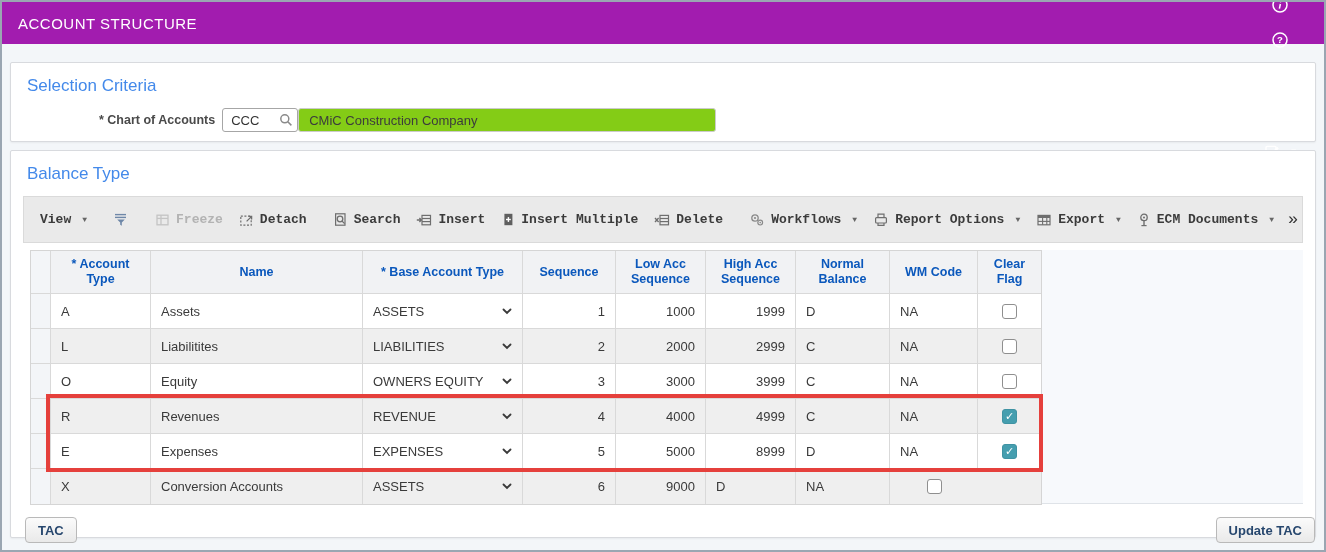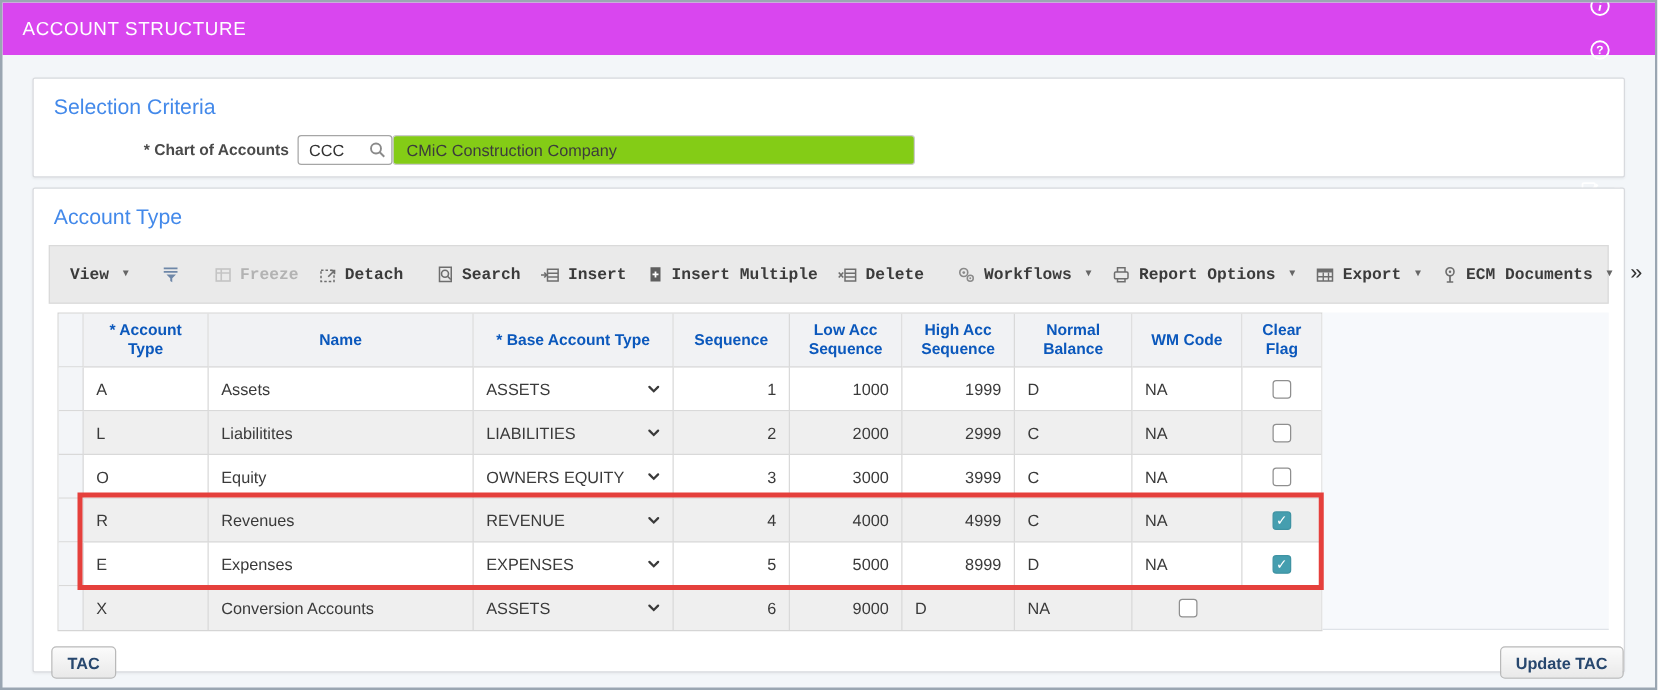--- a/index.html
+++ b/index.html
@@ -1,31 +1,31 @@
 <!DOCTYPE html>
 <html><head>
 <meta charset="utf-8">
 <style>
   * { box-sizing: border-box; margin: 0; padding: 0; }
   html,body { width:1326px; height:552px; }
   body { font-family: "Liberation Sans", sans-serif; background:#fff; }
   .window { width:1326px; height:552px; border:2px solid #9aa6b2; background:#f3f6f9; overflow:hidden; }
 
   
-  .appbar { height:42px; background:#d946ef; display:flex; align-items:center; padding:0 16px; }
+  .appbar { height:42px; background:#a21caf; display:flex; align-items:center; padding:0 16px; }
   .appbar-title { color:#fff; font-size:15px; font-weight:500; letter-spacing:.5px; }
   .appbar-actions { margin-left:auto; display:flex; align-items:center; gap:17px;flex-direction:column; }
   .abtn { display:flex; align-items:center; gap:7px; background:none; border:none; color:#fff;
           font-family:inherit; font-size:13.5px; font-weight:700; cursor:pointer; }
   .aicon { display:flex; align-items:center; background:none; border:none; cursor:pointer; padding:0; }
   .adiv { width:1px; height:26px; background:rgba(255,255,255,.55); }
   .acaret { color:#fff; font-size:8px; margin-left:2px; }
 
   
-  .page { padding:18px 24px 0; }
+  .page { padding:18px 8px 0; }
   .panel { background:#fff; border:1px solid #d8dade; border-radius:2px; box-shadow:0 1px 2px rgba(0,0,0,.05); position:relative; }
   #sel-panel { height:80px; margin-bottom:8px; }
   #at-panel  { height:388px; }
   .section-title { font-size:17px; font-weight:400; color:#4389ea; padding:13px 16px 0; }
 
   
   .field-row { display:flex; align-items:center; margin-top:12px; }
   .field-label { margin-left:88px; font-size:12.5px; font-weight:700; color:#4a4a4a; }
   .lov { position:relative; margin-left:7px; }
   .lov input { width:76px; height:24px; border:1px solid #a6a6a6; border-radius:3px;
@@ -155,21 +155,21 @@
           <svg class="mag" width="14" height="14" viewBox="0 0 14 14">
             <circle cx="5.8" cy="5.8" r="4" fill="none" stroke="#8a8a8a" stroke-width="1.5"></circle>
             <line x1="8.8" y1="8.8" x2="12.4" y2="12.4" stroke="#8a8a8a" stroke-width="1.5"></line>
           </svg>
         </span>
         <input type="text" class="ro-field" readonly="" value="CMiC Construction Company" style="">
       </div>
     </section>
 
     <section class="panel" id="at-panel">
-      <div class="section-title">Account Type</div>
+      <div class="section-title">Balance Type</div>
 
       <div class="gtoolbar">
         <button class="tbtn">
           <span>View</span>
           <span class="tcaret">▼</span>
         </button>
         <span class="tsep"></span>
         <button class="tbtn">
           <svg width="16" height="15" viewBox="0 0 16 15">
             <line x1="2" y1="2.6" x2="13" y2="2.6" stroke="#6e87a8" stroke-width="1.4"></line>

